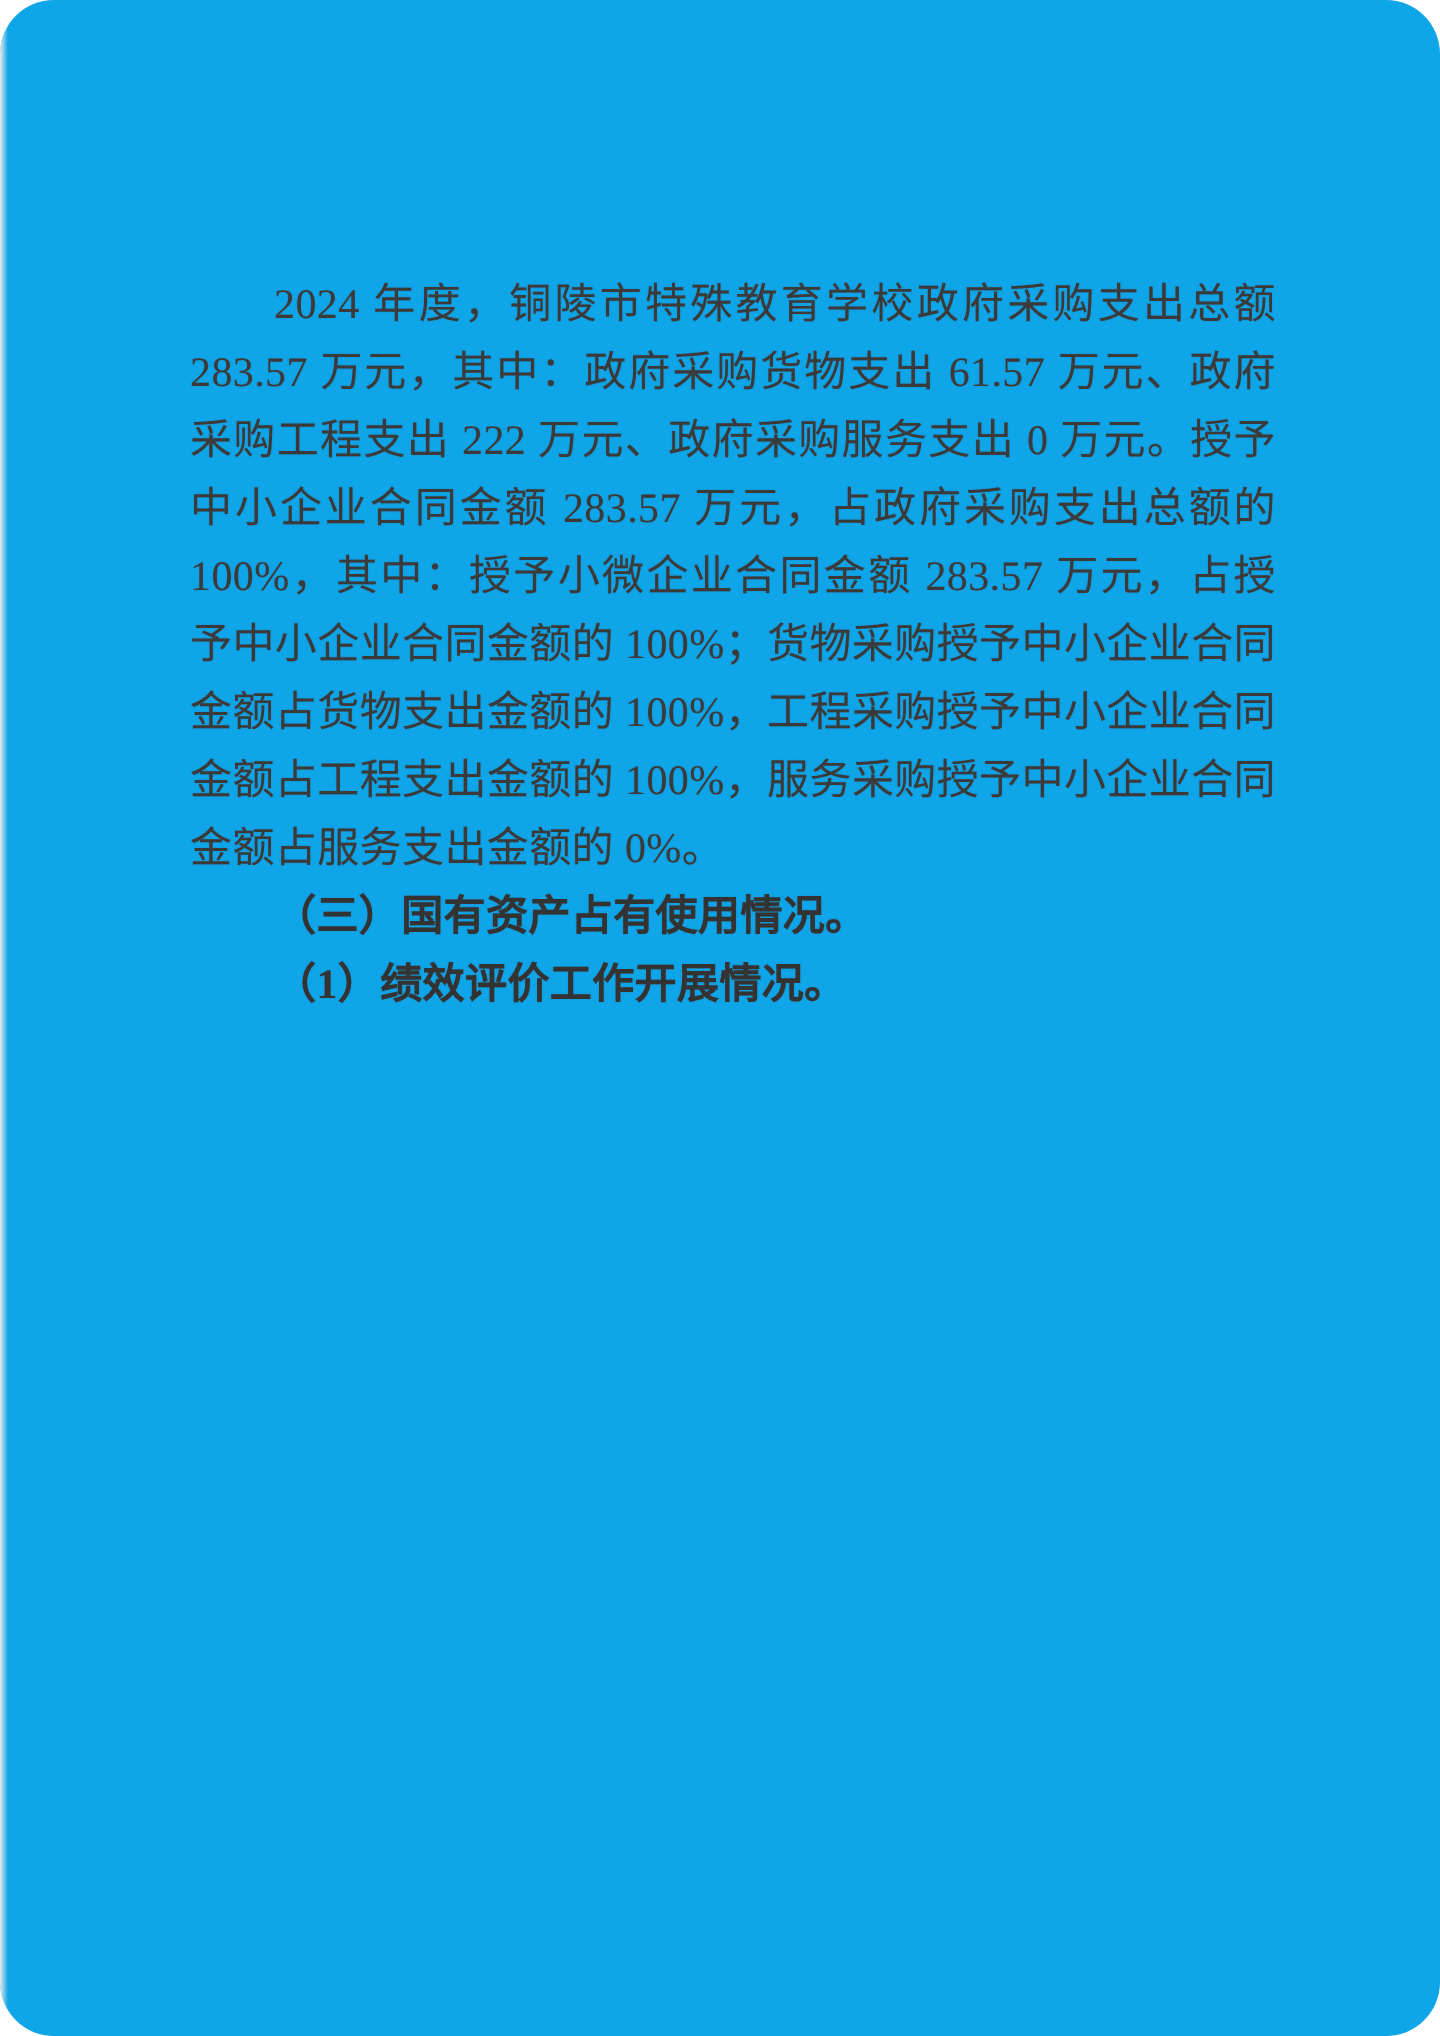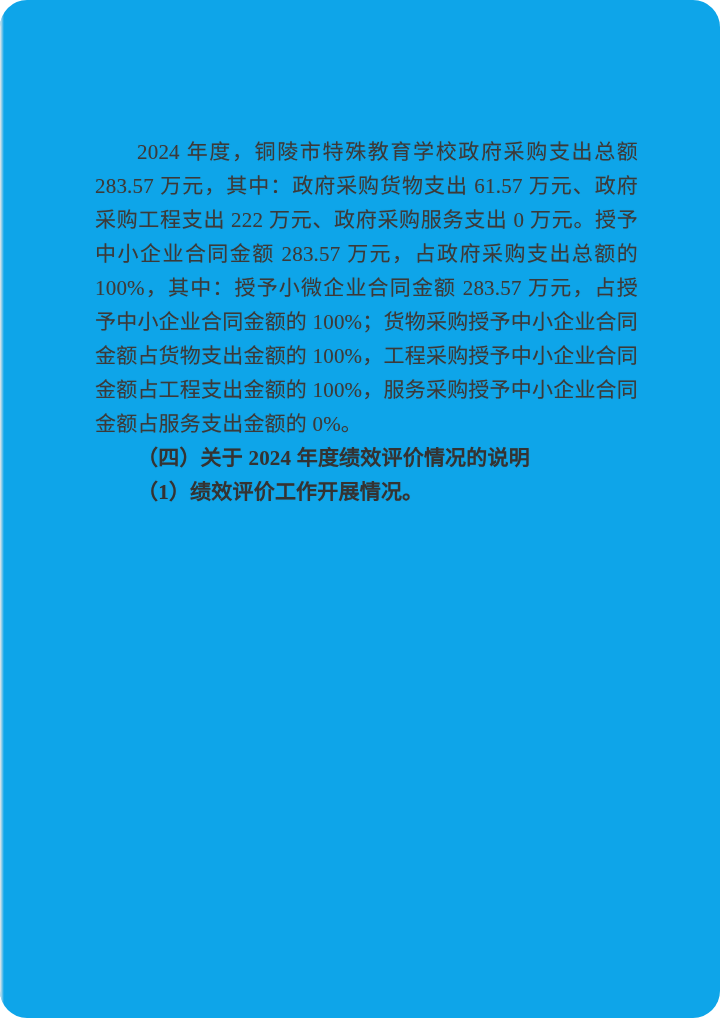--- a/index.html
+++ b/index.html
@@ -48,16 +48,16 @@
     color: #333333;
   }
 </style>
 </head>
 <body>
 
 <div class="page">
   <div class="scan-edge-left"></div>
   <div class="doc-content">
     <p class="body">2024 年度，铜陵市特殊教育学校政府采购支出总额 283.57 万元，其中：政府采购货物支出 61.57 万元、政府采购工程支出 222 万元、政府采购服务支出 0 万元。授予中小企业合同金额 283.57 万元，占政府采购支出总额的 100%，其中：授予小微企业合同金额 283.57 万元，占授予中小企业合同金额的 100%；货物采购授予中小企业合同金额占货物支出金额的 100%，工程采购授予中小企业合同金额占工程支出金额的 100%，服务采购授予中小企业合同金额占服务支出金额的 0%。</p>
-    <p class="heading">（四）关于 2024 年度绩效评价情况的说明</p>
+    <p class="heading">（三）国有资产占有使用情况。</p>
     <p class="heading">（1）绩效评价工作开展情况。</p>
   </div>
 </div>
 
 </body></html>

